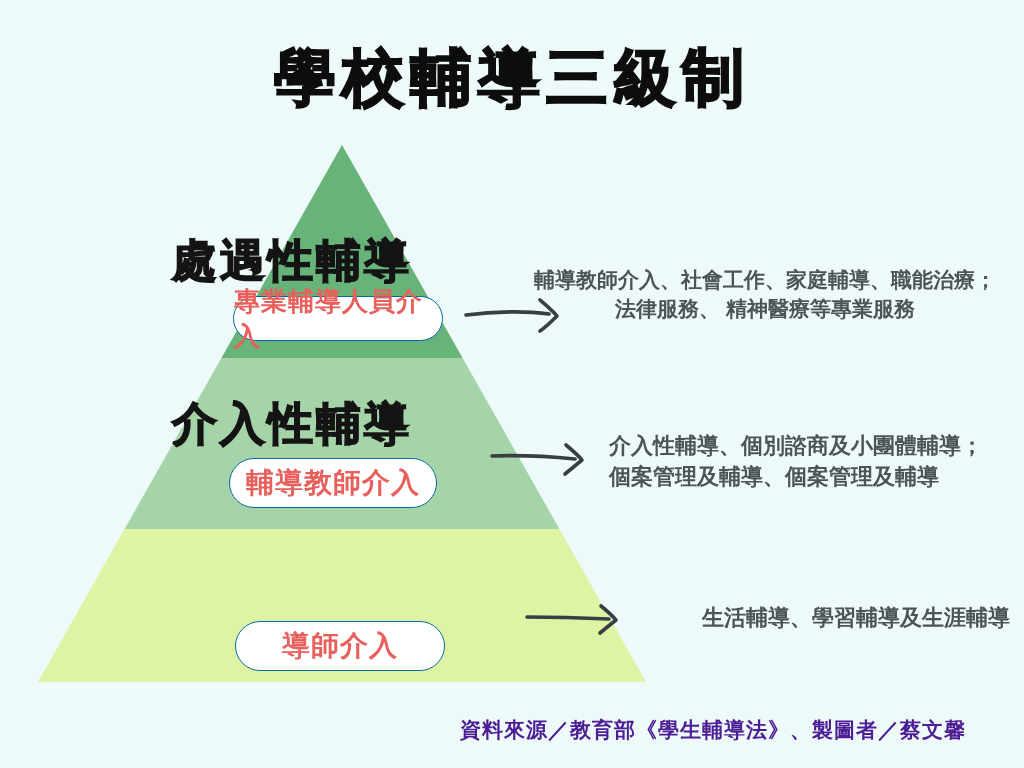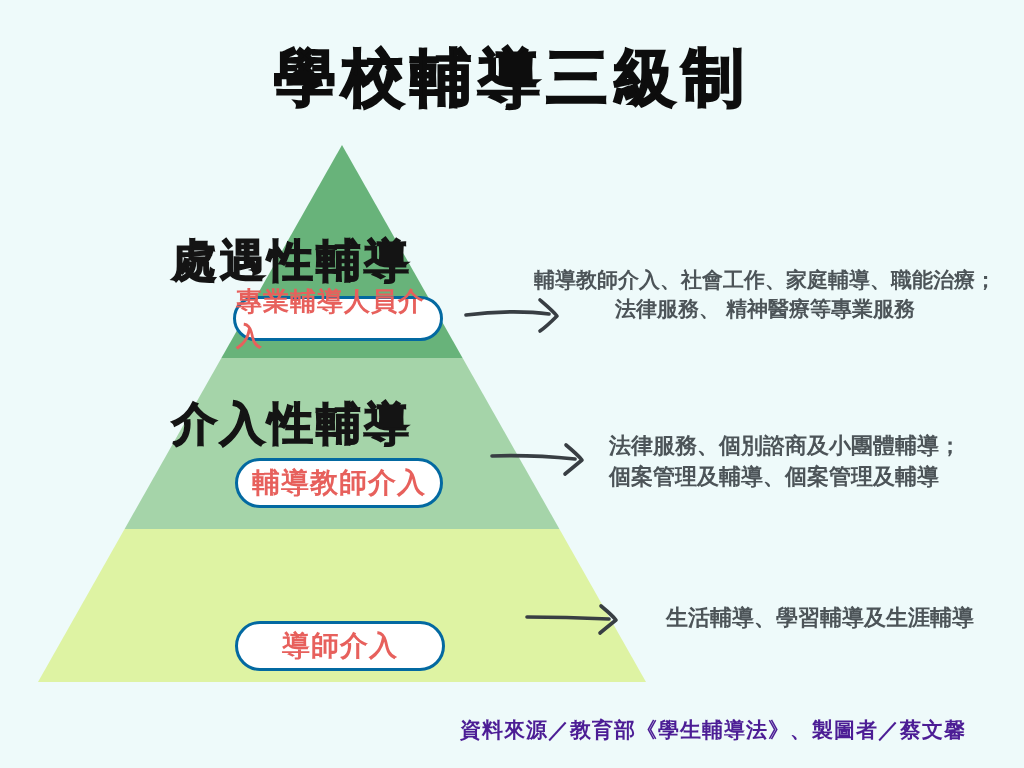--- a/index.html
+++ b/index.html
@@ -36,40 +36,40 @@
     letter-spacing:3px;
     color:#141414;
     -webkit-text-stroke:1.5px #141414;
   }
   .tier-label.l1{top:231px;}
   .tier-label.l2{top:394px;}
   .tier-label.l3{top:551px;}
   .pill{
     position:absolute;
     background:#ffffff;
-    border:3px solid #0369a1;
+    border:1px solid #0369a1;
     border-radius:999px;
     display:flex;align-items:center;justify-content:center;
     color:#e7605c;
     font-weight:800;
     letter-spacing:1px;
     box-sizing:border-box;
   }
   .pill.p1{left:233px;top:296px;width:210px;height:45px;font-size:26px;}
-  .pill.p2{left:235px;top:458px;width:208px;height:50px;font-size:28px;}
+  .pill.p2{left:229px;top:458px;width:208px;height:50px;font-size:28px;}
   .pill.p3{left:235px;top:621px;width:210px;height:50px;font-size:28px;}
   .desc{
     color:#4c5458;
     font-weight:700;
     position:absolute;
   }
   .desc .line{display:block;}
   .desc.d1{left:532px;top:265px;width:466px;text-align:center;font-size:21px;line-height:29px;}
   .desc.d2{left:609px;top:430px;width:400px;text-align:left;font-size:22px;line-height:31px;}
-  .desc.d3{left:630px;top:604px;width:380px;text-align:center;font-size:22px;line-height:28px;}
+  .desc.d3{left:630px;top:604px;width:380px;text-align:right;font-size:22px;line-height:28px;}
   .footer{
     position:absolute;
     left:460px;top:716px;width:520px;
     font-size:21px;
     letter-spacing:1px;
     color:#4c1d95;
     font-weight:700;
   }
 </style>
 </head>
@@ -107,21 +107,21 @@
   <div class="desc d1">
     <span class="line">輔導教師介入、社會工作、家庭輔導、職能治療；</span>
     <span class="line">法律服務、 精神醫療等專業服務</span>
   </div>
 
   <div class="tier-label l2">介入性輔導</div>
   <div class="pill p2">
     <span>輔導教師介入</span>
   </div>
   <div class="desc d2">
-    <span class="line">法律服務、個別諮商及小團體輔導；</span>
+    <span class="line">介入性輔導、個別諮商及小團體輔導；</span>
     <span class="line">個案管理及輔導、個案管理及輔導</span>
   </div>
 
   <div class="pill p3">
     <span>導師介入</span>
   </div>
   <div class="desc d3">
     <span class="line">生活輔導、學習輔導及生涯輔導</span>
   </div>
 

